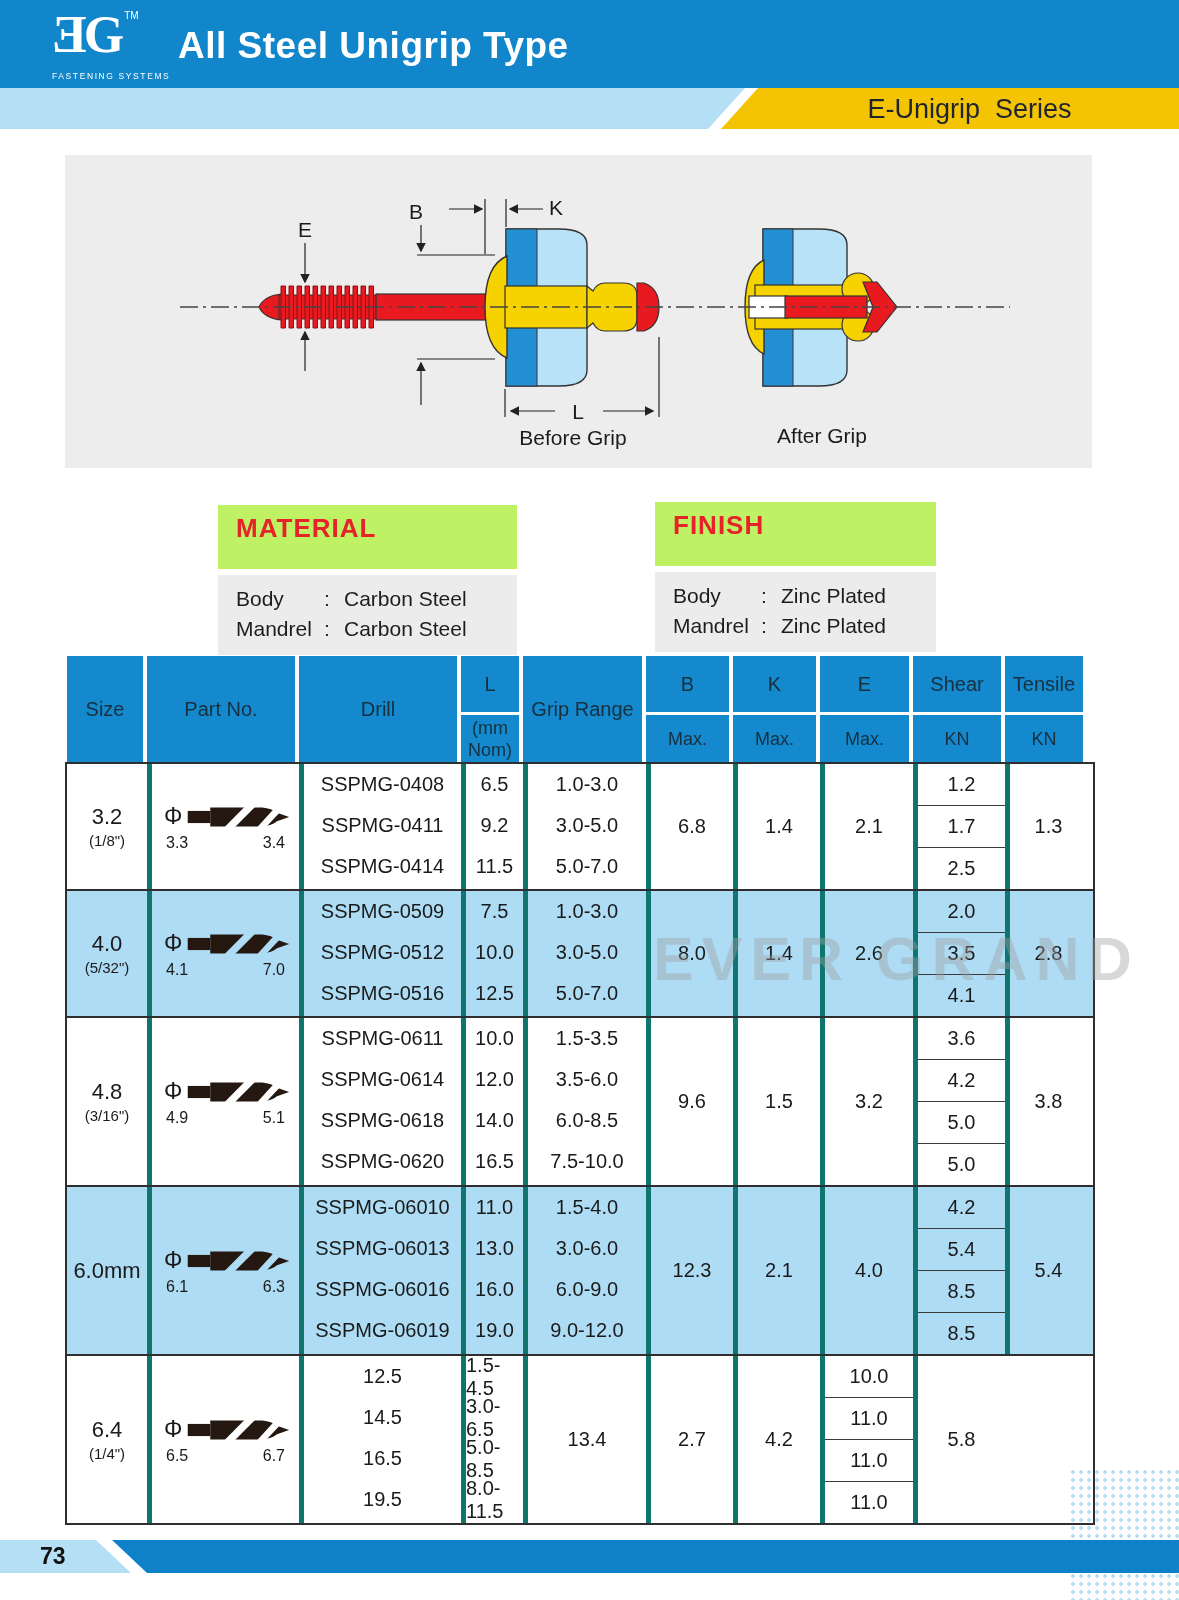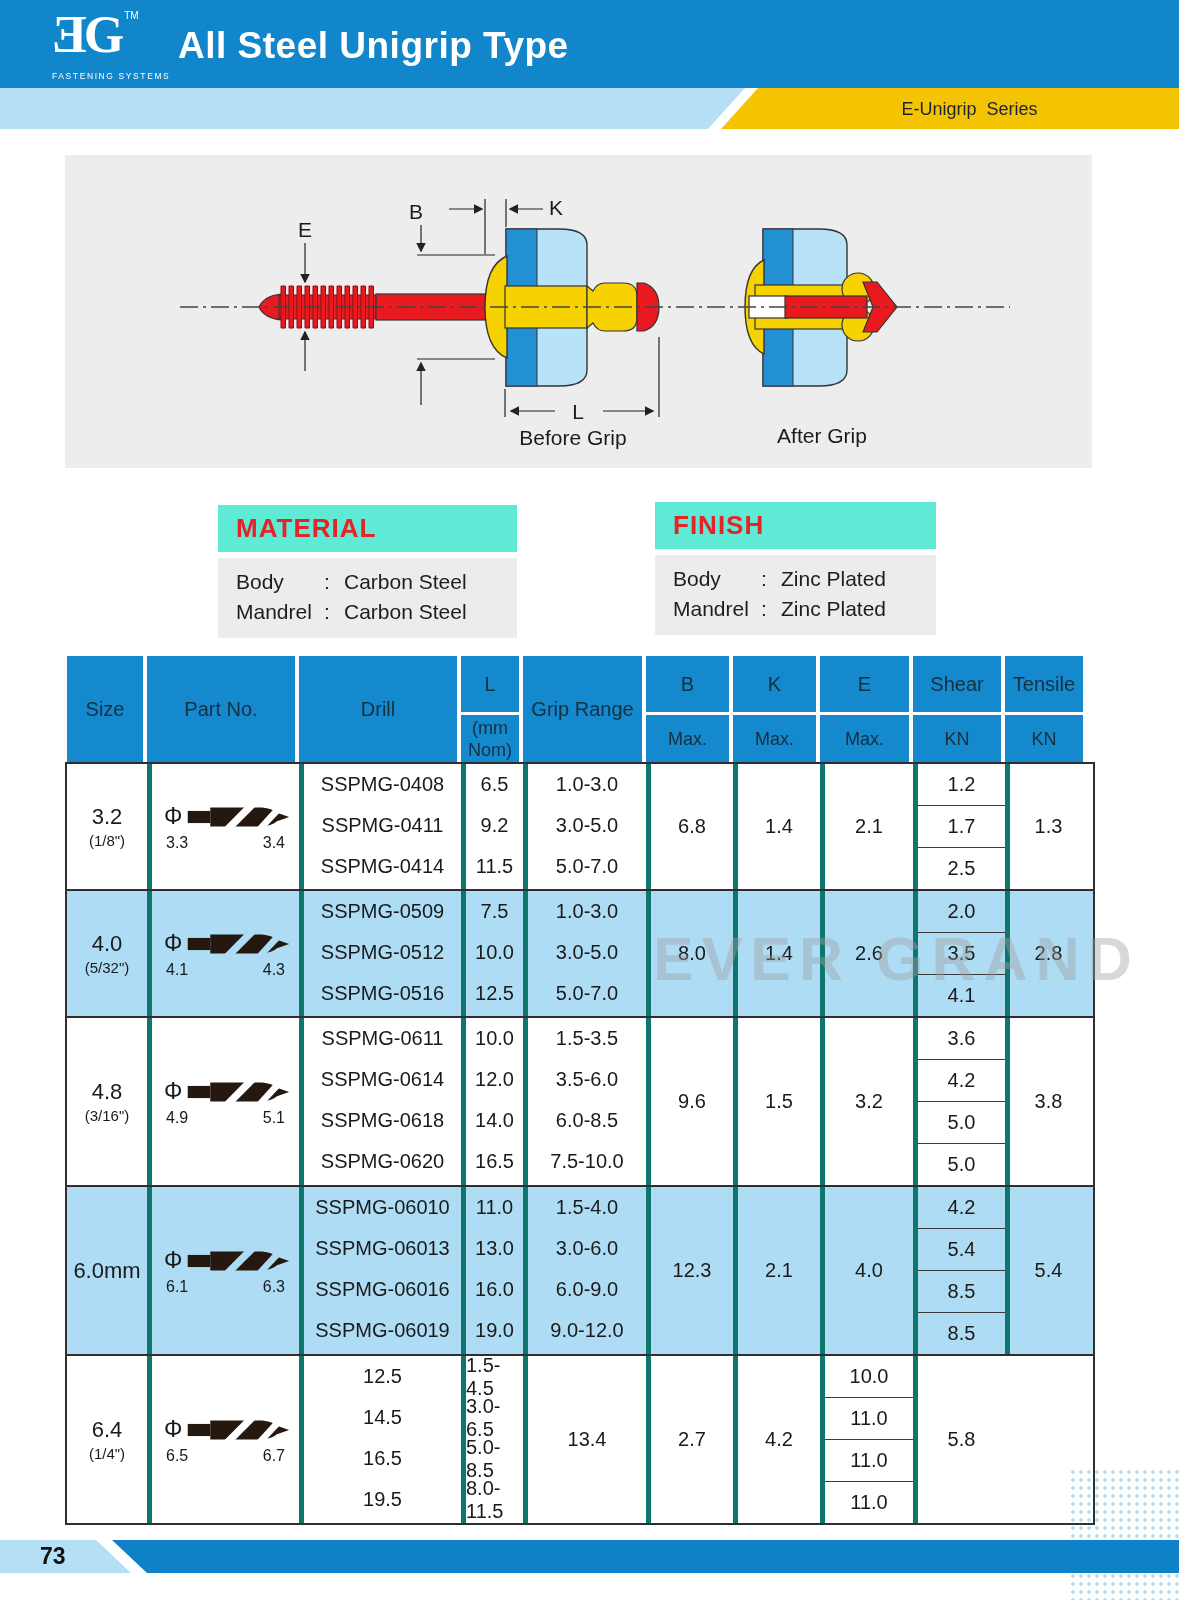--- a/index.html
+++ b/index.html
@@ -16,30 +16,30 @@
   .title{position:absolute;left:178px;top:0;height:72px;line-height:92px;margin:0;
          font-size:37px;font-weight:bold;color:#fff;letter-spacing:0.5px;}
 
   
   .subband{position:absolute;left:0;top:88px;width:1179px;height:41px;}
   .band-light{position:absolute;inset:0;background:#b5dff5;
               clip-path:polygon(0 0,745px 0,708px 100%,0 100%);}
   .band-yellow{position:absolute;inset:0;background:#f4c402;
                clip-path:polygon(758px 0,100% 0,100% 100%,721px 100%);}
   .series{position:absolute;left:760px;right:0;top:0;height:41px;line-height:42px;
-          text-align:center;font-size:18px;color:#1e2430;white-space:pre;}
+          text-align:center;font-size:27px;color:#1e2430;white-space:pre;}
 
   
   .diagram-panel{position:absolute;left:65px;top:155px;width:1027px;height:313px;background:#ededee;}
   .diag text{font-size:21px;fill:#1b1b1b;font-family:"Liberation Sans",sans-serif;}
   .diag .cap{font-size:21px;}
 
   
   .infobox{position:absolute;}
-  .ib-head{background:#5eead4;height:47px;line-height:47px;padding-left:18px;
+  .ib-head{background:#bef264;height:64px;line-height:47px;padding-left:18px;
            color:#e62329;font-size:26px;font-weight:600;letter-spacing:1px;}
   .ib-body{background:#ececec;margin-top:6px;padding:9px 0 11px 18px;font-size:21px;color:#1d1d1d;}
   .irow{display:flex;line-height:30px;}
   .ilabel{width:88px;}
   .icolon{width:20px;}
   .material{left:218px;top:505px;width:299px;}
   .finish{left:655px;top:502px;width:281px;}
 
   
   .dtable{position:absolute;left:65px;top:656px;width:1030px;
@@ -290,21 +290,21 @@
               <span class="phi">Φ</span>
               <svg viewBox="0 0 120 34" width="104" height="30">
                 <rect x="2" y="10" width="26" height="14" fill="#241811"></rect>
                 <path d="M28,6 L88,6 Q99,7 105,12 L119,17 L105,22 Q99,27 88,28 L28,28 Z" fill="#241811"></path>
                 <path d="M42,31 L70,3 L82,3 L54,31 Z" fill="#addcf4"></path>
                 <path d="M80,31 L102,7 L109,11 L90,31 Z" fill="#addcf4"></path>
               </svg>
             </div>
             <div class="drow2">
               <span>4.1</span>
-              <span>4.3</span>
+              <span>7.0</span>
             </div>
           </div>
           <div class="c stack">
             <div>SSPMG-0509</div>
             <div>SSPMG-0512</div>
             <div>SSPMG-0516</div>
           </div>
           <div class="c stack">
             <div>7.5</div>
             <div>10.0</div>

